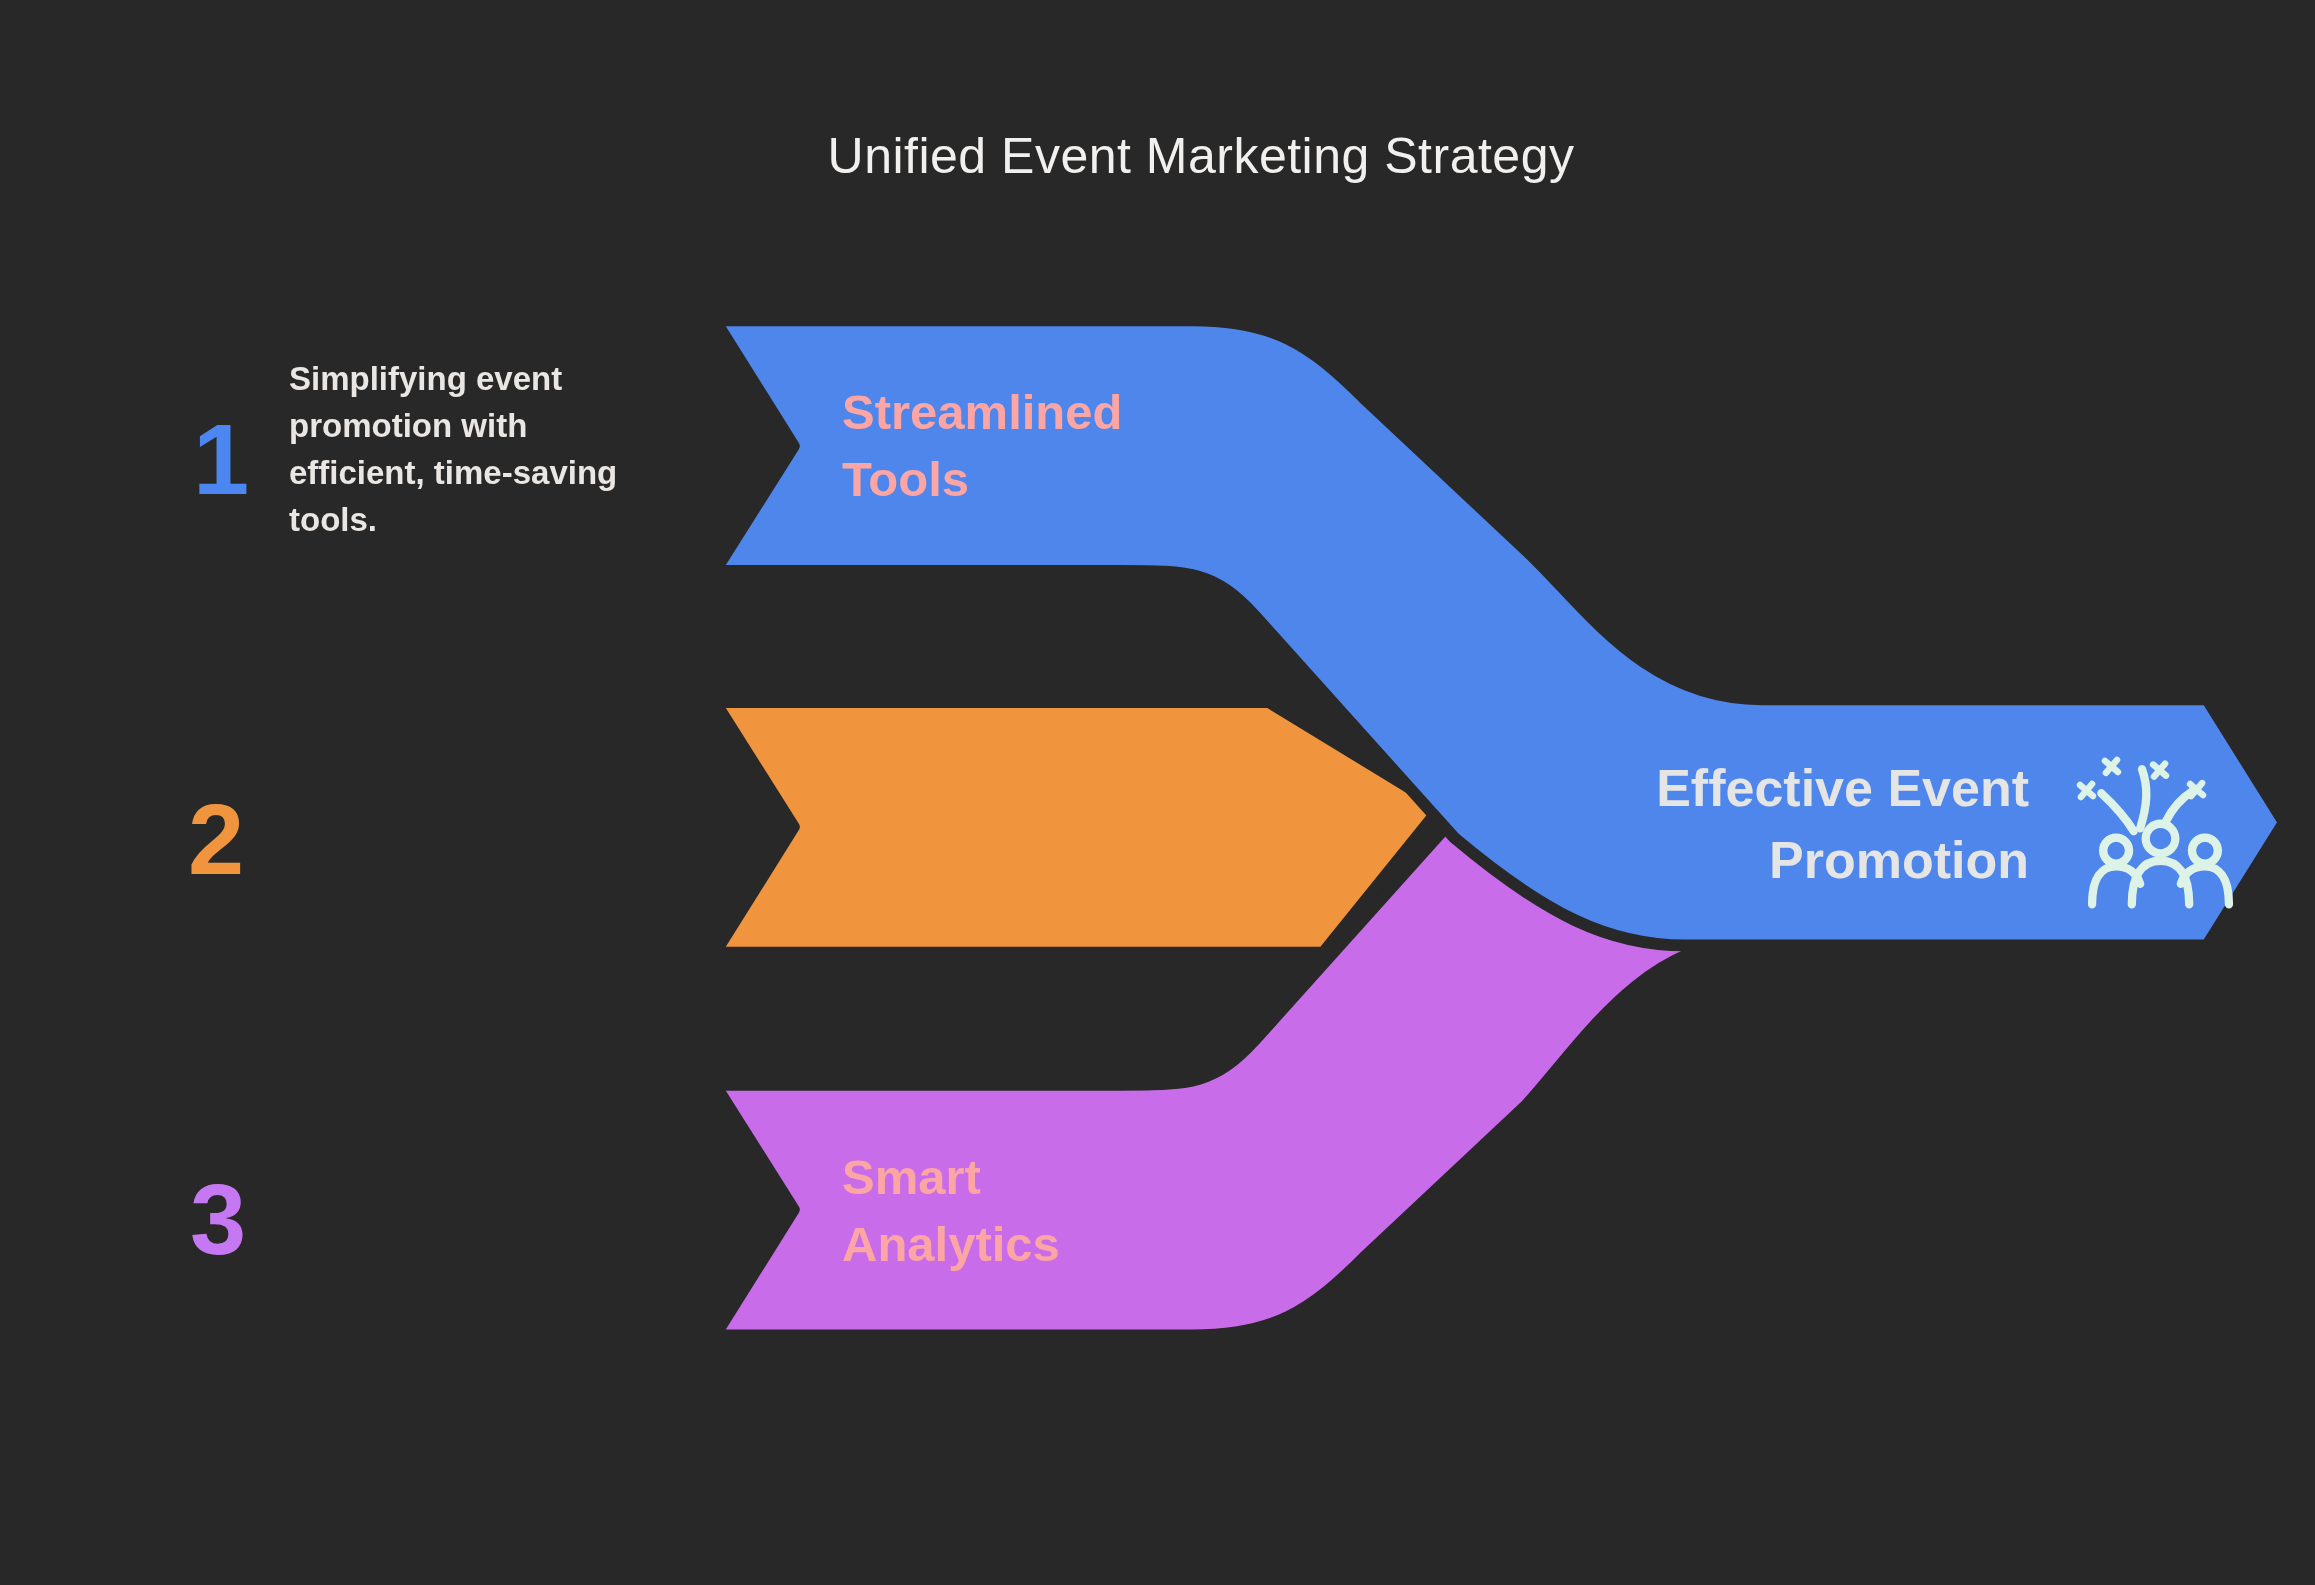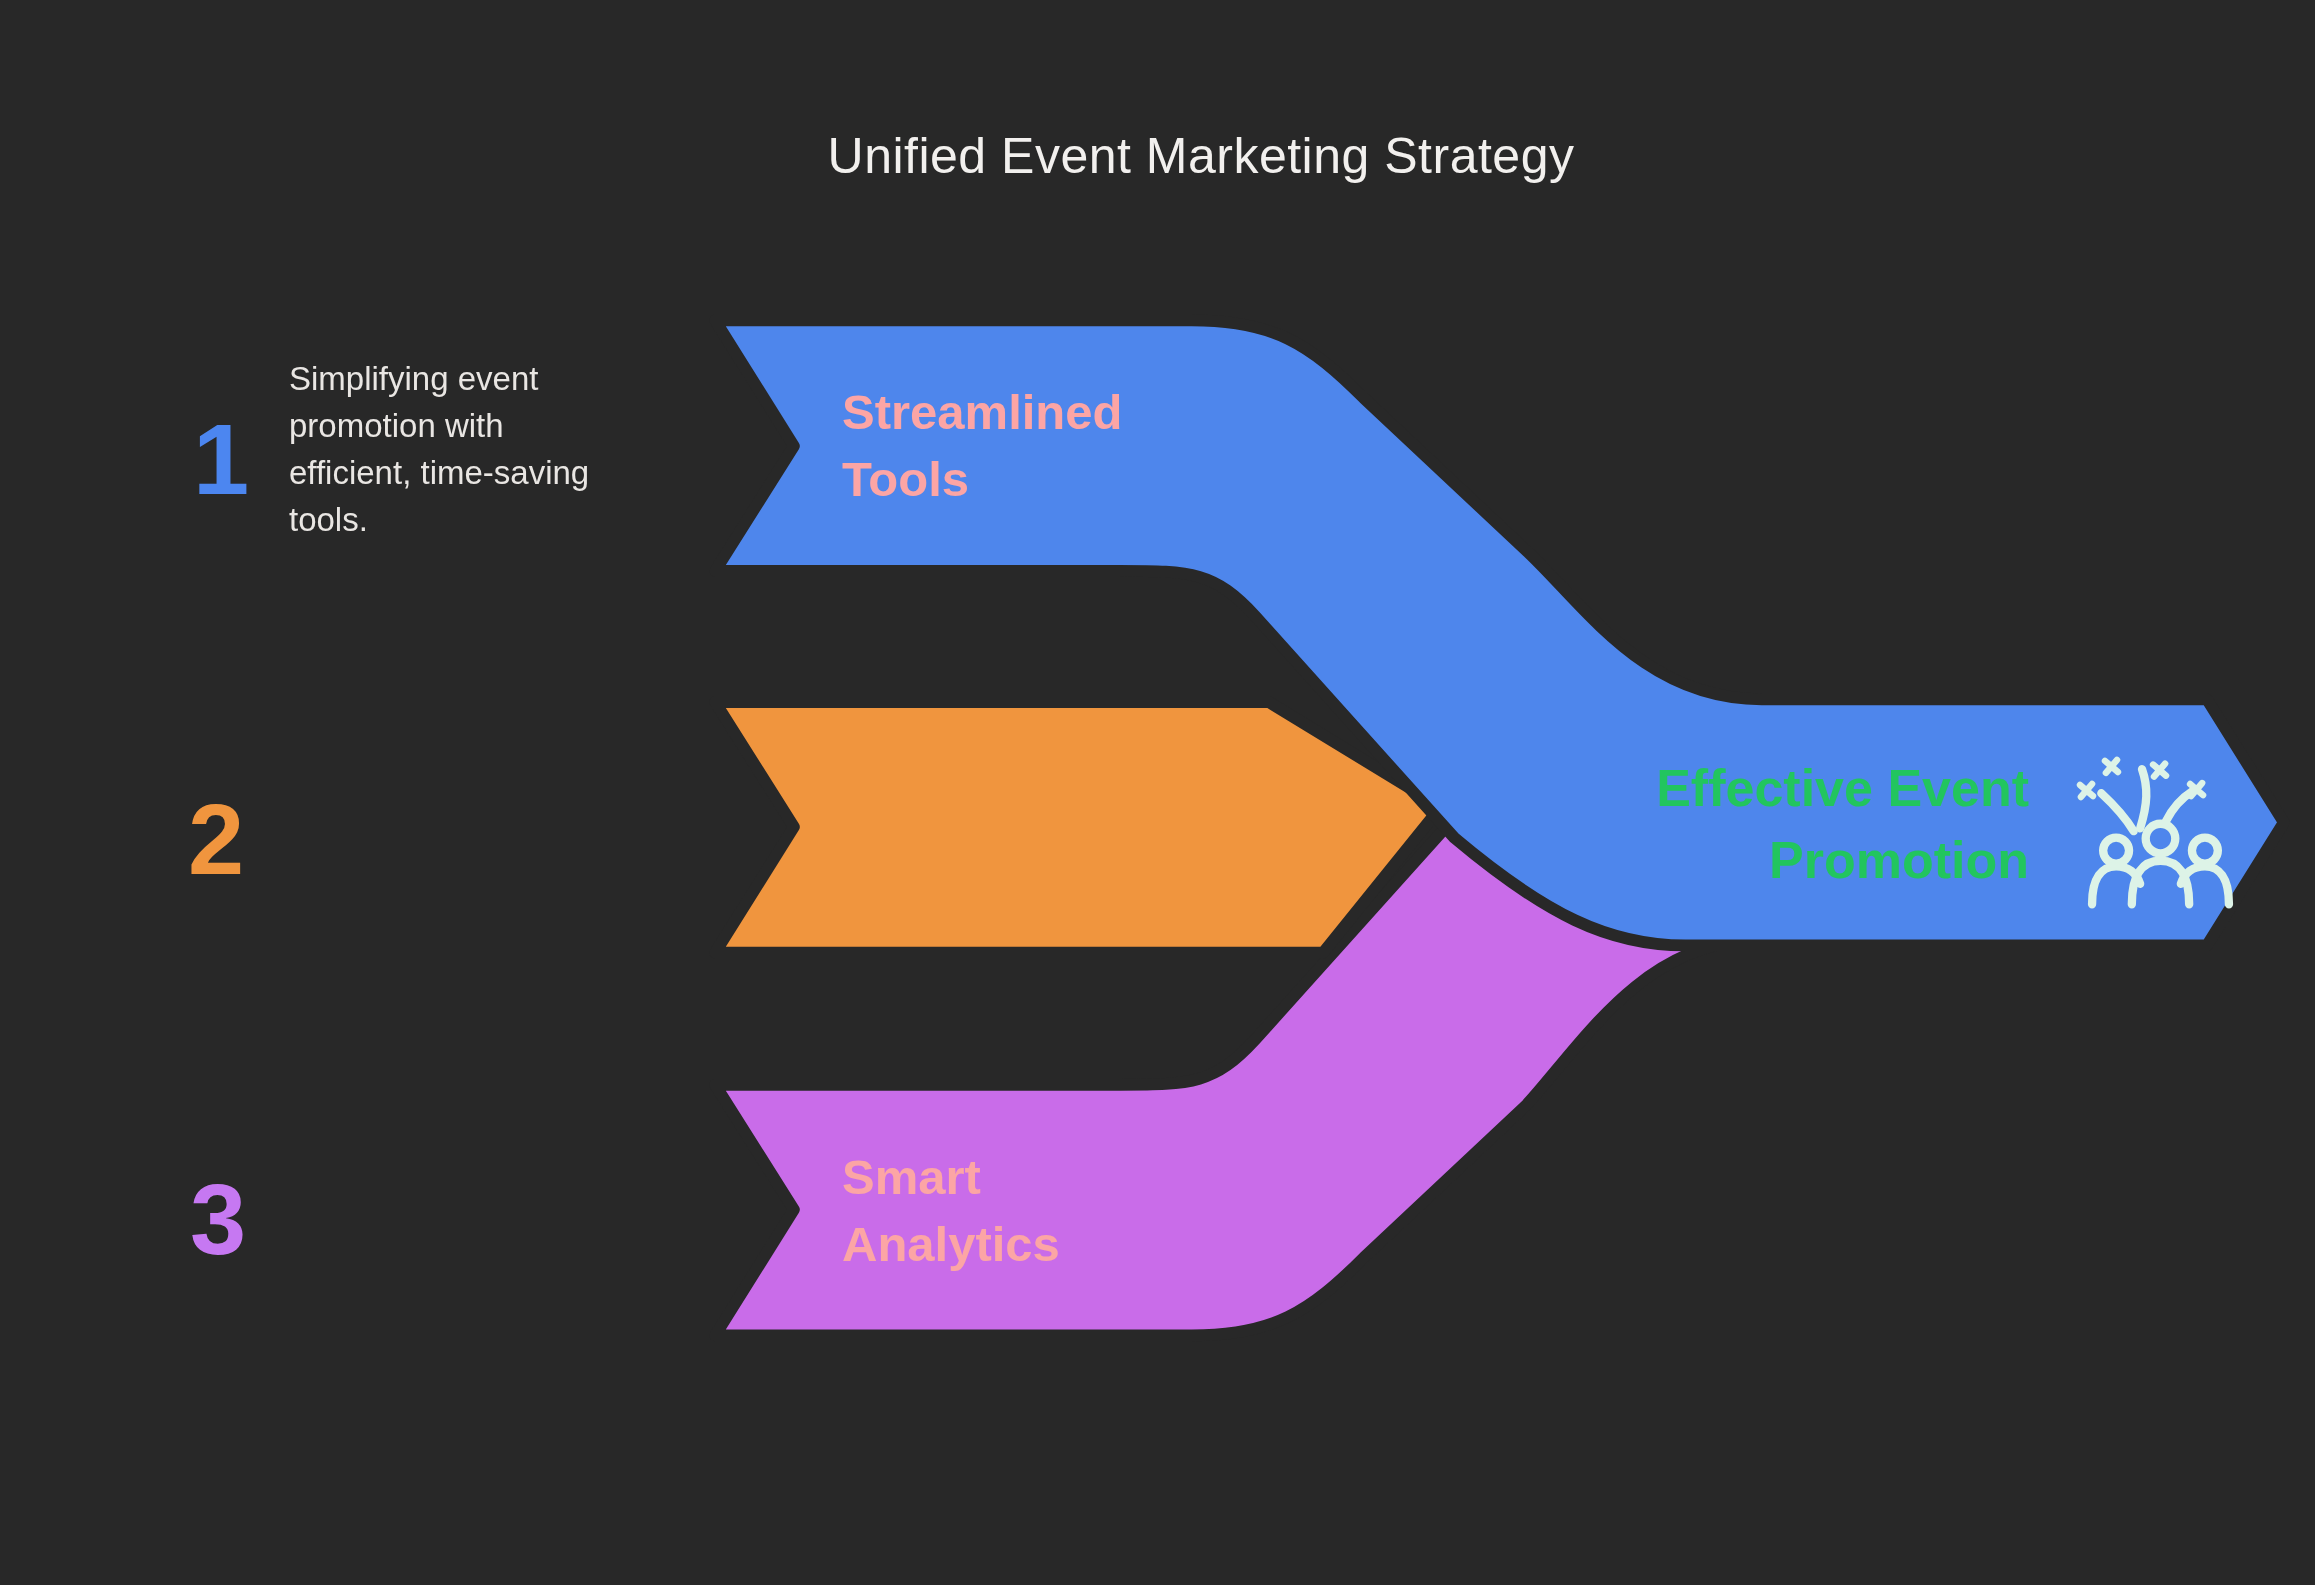--- a/index.html
+++ b/index.html
@@ -20,41 +20,41 @@
   .step-number {
     position:absolute; font-size:101px; font-weight:700; line-height:1;
   }
   .n1 { left:150px; top:409px;  color:#4c86f0; }
   .n2 { left:145px; top:789px;  color:#f0953e; }
   .n3 { left:147px; top:1169px; color:#c678f2; }
 
   .step-desc {
     position:absolute; left:246px; width:398px;
     font-size:33px; line-height:47px; color:#e9e6e3;
-    white-space:pre-line; font-weight:400;
+    white-space:pre-line; font-weight:700;
   }
   .d1 { top:355px; }
   .d2 { top:735px; }
   .d3 { top:1114px; }
 
   .banner-label {
     position:absolute; left:799px; height:251px; width:543px;
     display:flex; align-items:center;
     font-size:49px; line-height:67px; font-weight:700;
     color:#fca5a5; white-space:pre-line;
   }
   .b1 { top:320px; }
   .b2 { top:702px; }
   .b3 { top:1085px; }
 
   .result-label {
     position:absolute; top:697px; height:253px; left:1443px; width:543px;
     display:flex; align-items:center; justify-content:flex-end;
     text-align:right; font-size:52px; line-height:72px; font-weight:700;
-    color:#22c55e; white-space:pre-line;
+    color:#e5e5e5; white-space:pre-line;
   }
   .result-icon { position:absolute; left:2025px; top:747px; }
   .icon-stroke { fill:none; stroke:#ddf3e7; stroke-width:9; stroke-linecap:round; stroke-linejoin:round; }
   .icon-spark  { fill:none; stroke:#ddf3e7; stroke-width:7; stroke-linecap:round; }
 </style>
 </head>
 <body>
 
 <div class="stage">
 

